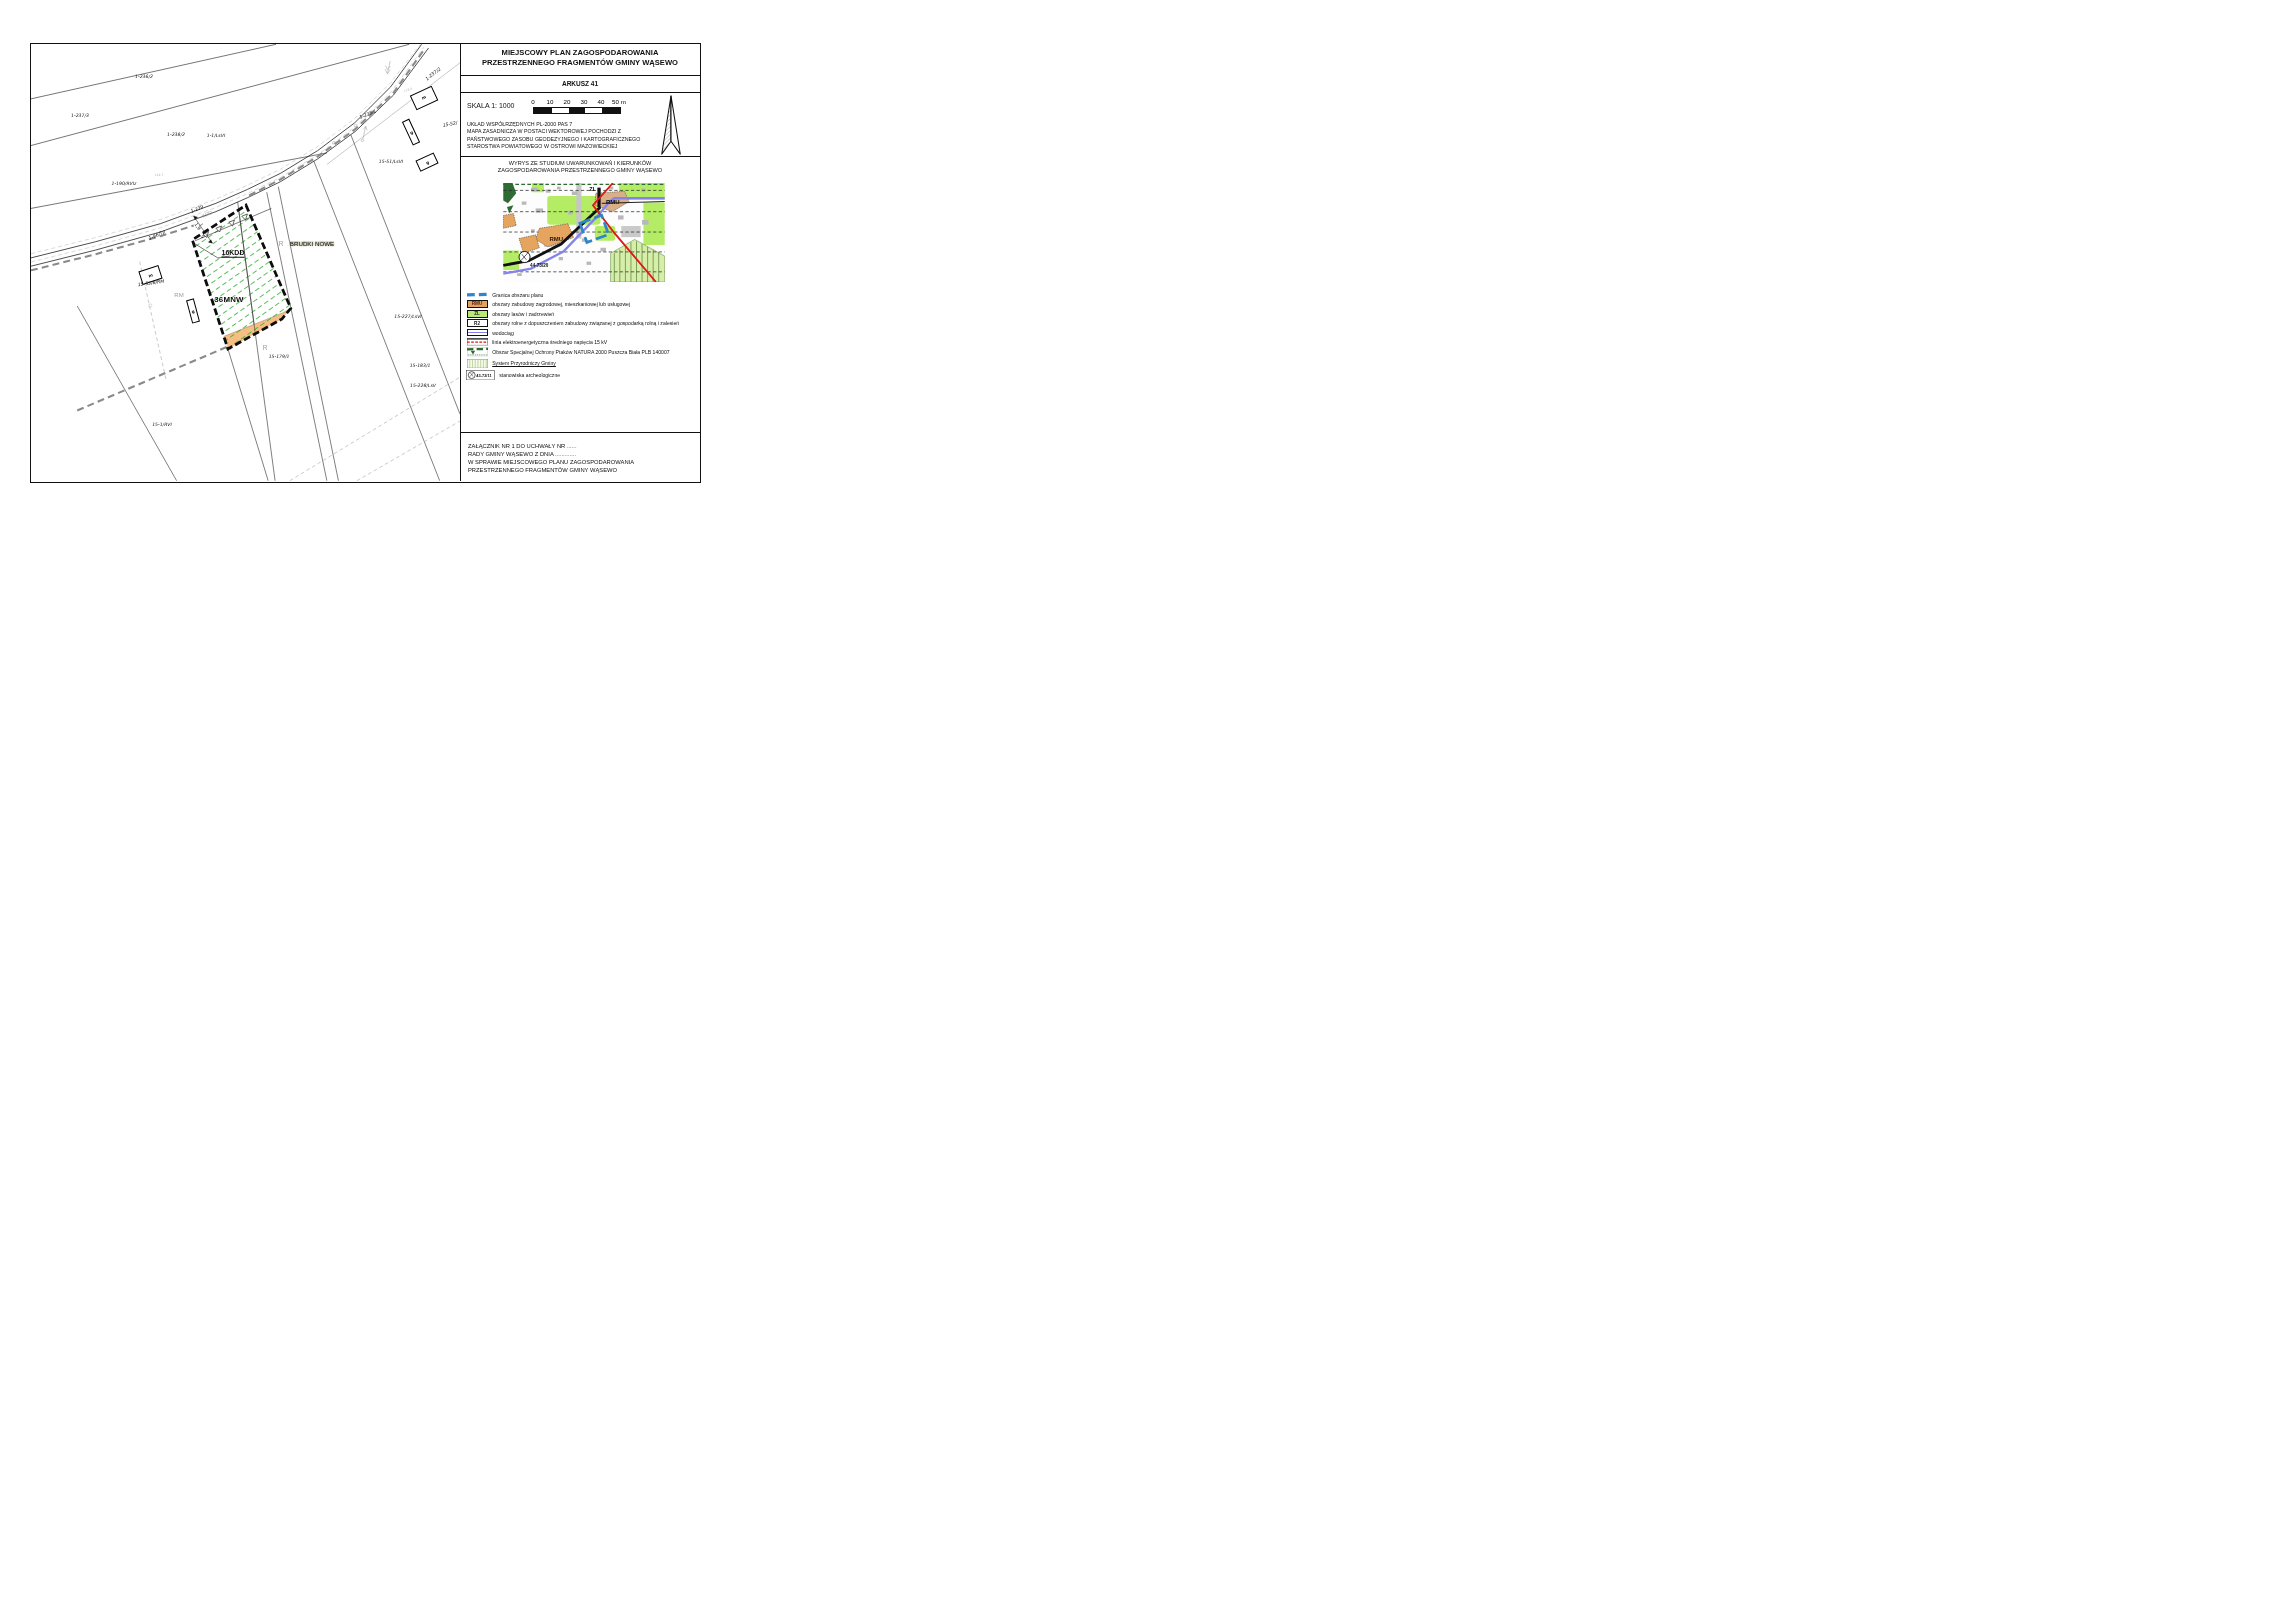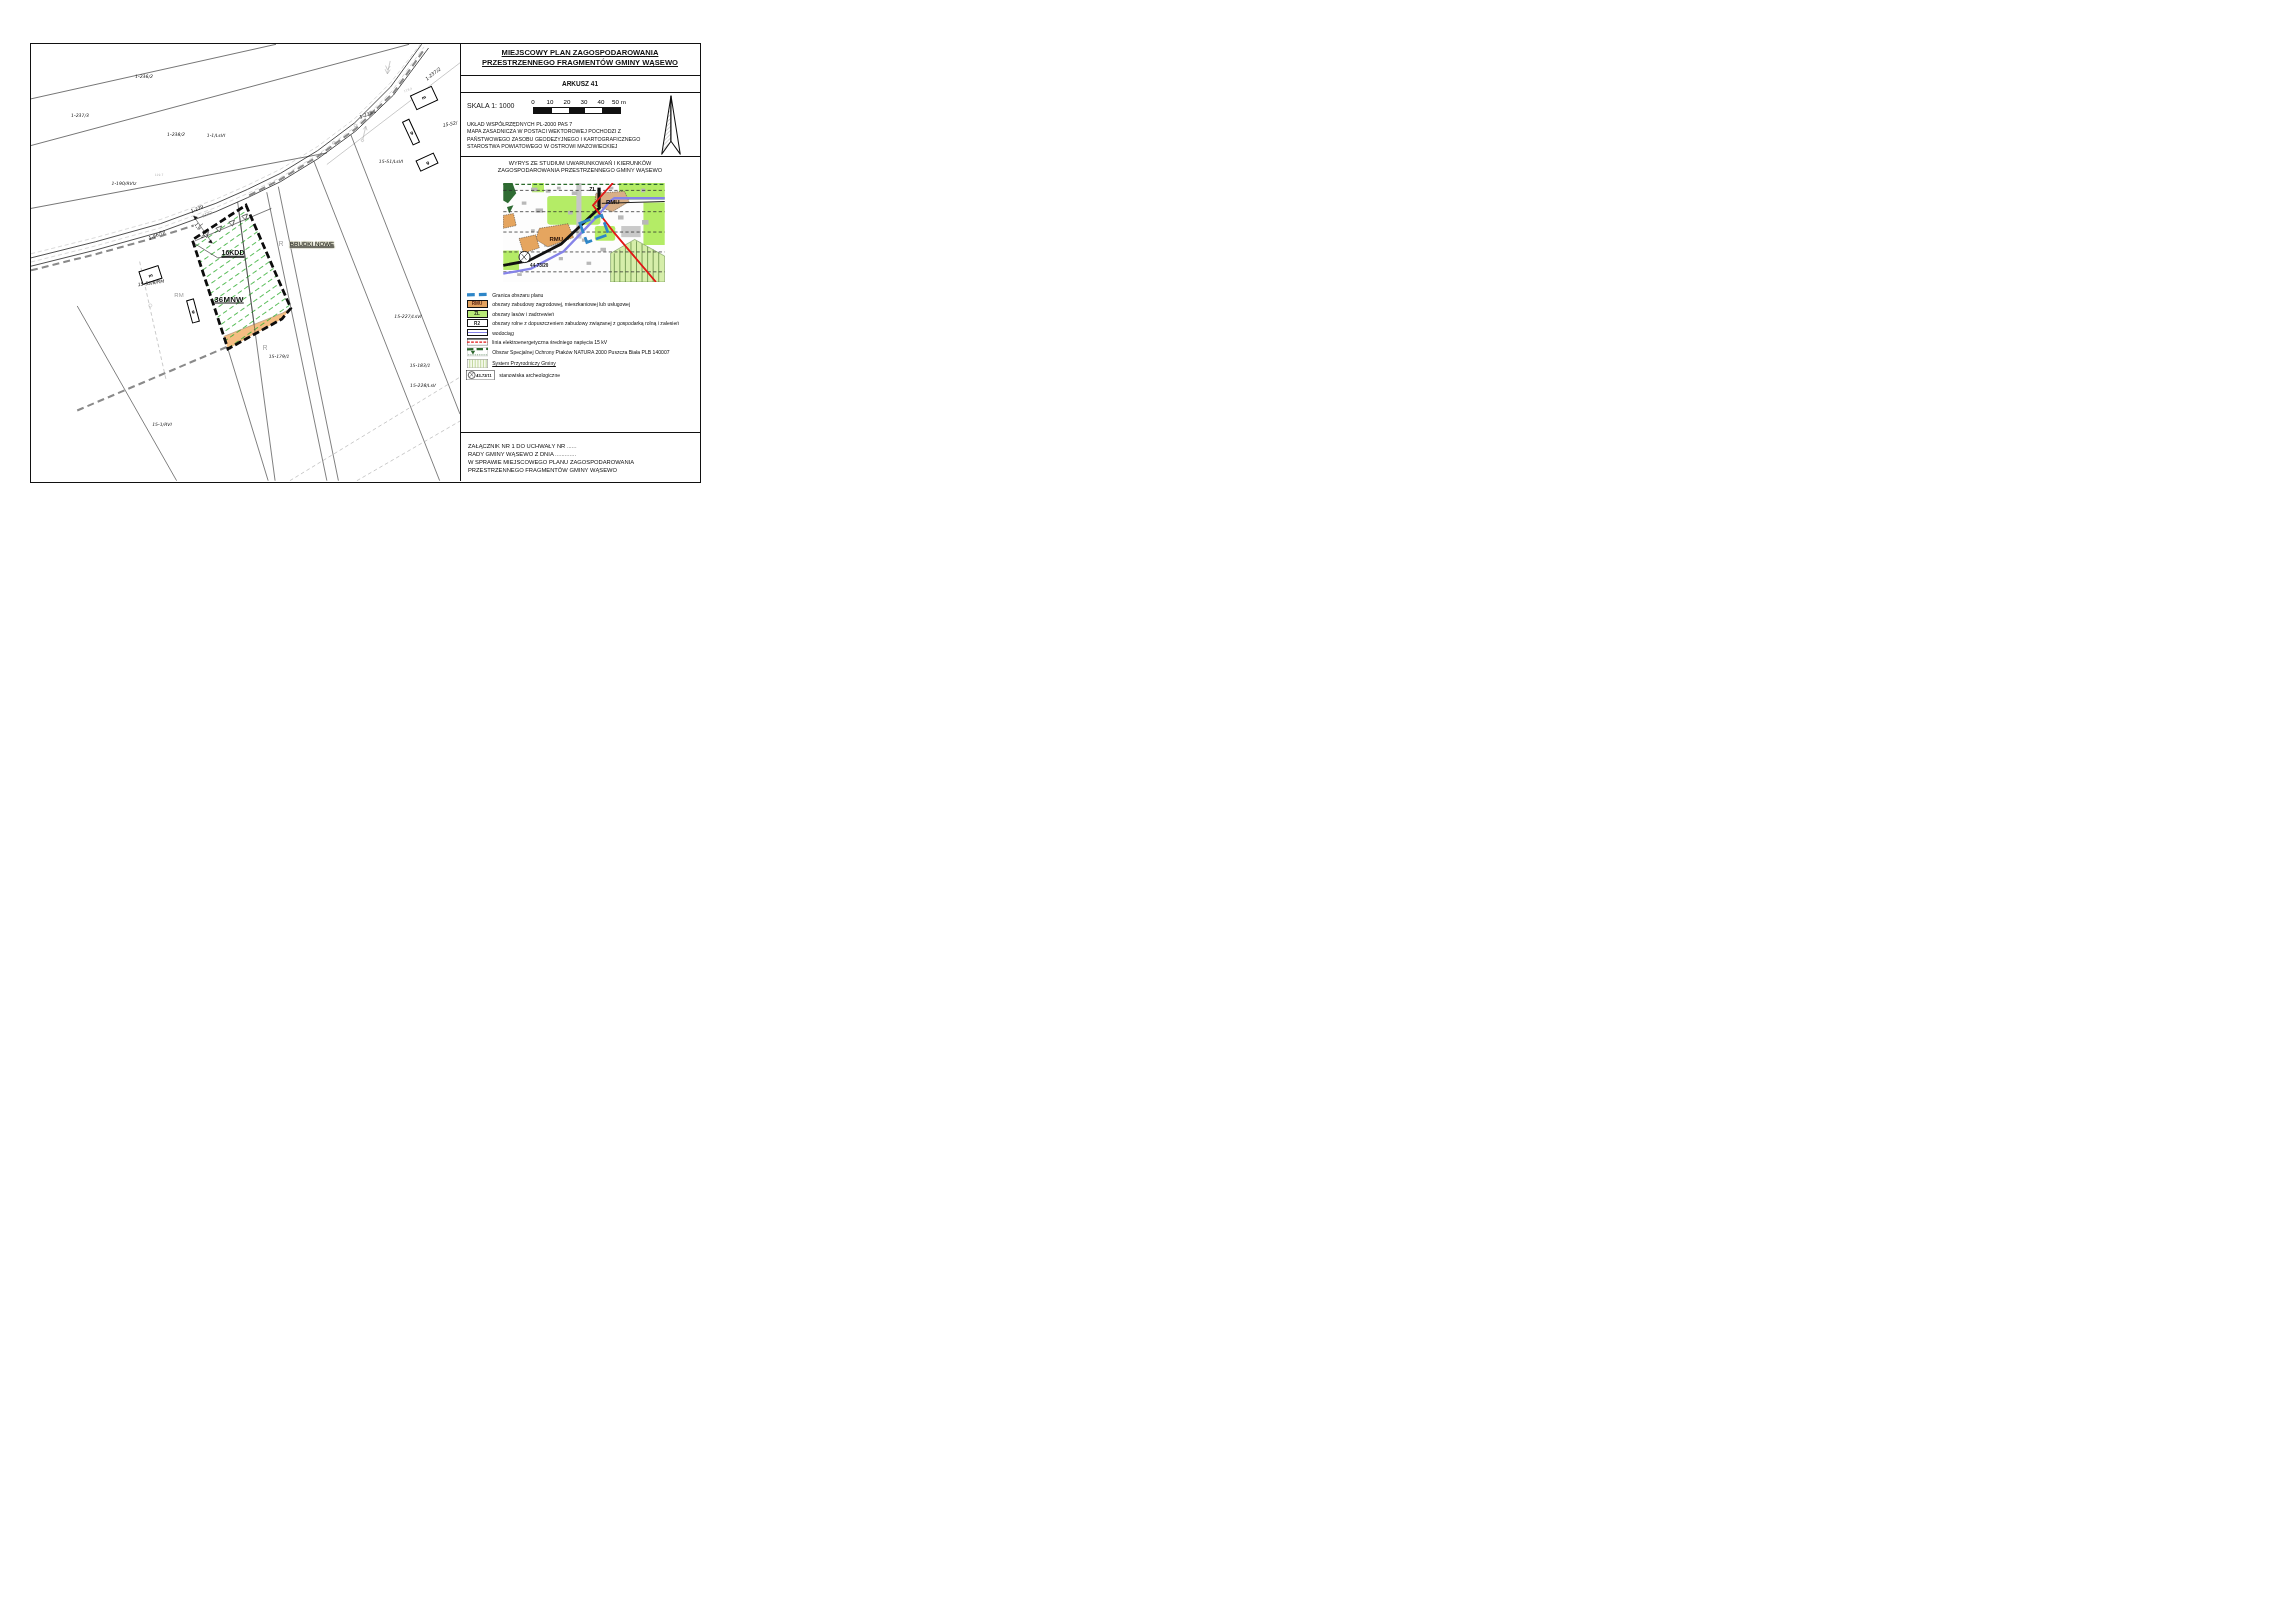--- a/index.html
+++ b/index.html
@@ -13,21 +13,21 @@
   .glbl{position:absolute;font:5.6px "Liberation Sans",sans-serif;color:#9a9a9a;white-space:nowrap;transform:translate(-50%,-50%);}
   .elbl{position:absolute;font:3px "DejaVu Sans",sans-serif;color:#b5b5b5;white-space:nowrap;transform:translate(-50%,-50%);}
   .bld{position:absolute;background:#fff;border:1.2px solid #000;box-sizing:border-box;display:flex;align-items:center;justify-content:center;font:bold 4.2px "DejaVu Sans",sans-serif;color:#111;}
   .ttl{position:absolute;left:460px;width:240px;text-align:center;font-weight:bold;color:#111;}
   .leftblk{position:absolute;color:#111;}
   #legend{position:absolute;left:466px;top:292px;width:232px;}
   .lrow{display:flex;align-items:center;gap:4.2px;margin-bottom:1.9px;}
   .lsw{width:22px;flex:0 0 22px;display:flex;align-items:center;justify-content:center;}
   .lbox{width:21px;height:7.9px;border:0.6px solid #111;box-sizing:border-box;display:flex;align-items:center;justify-content:center;font:bold 4.6px "Liberation Sans",sans-serif;color:#111;background:#fff;}
   .llab{font:5.1px "Liberation Sans",sans-serif;color:#111;white-space:nowrap;}
-  .zone{position:absolute;color:#111;white-space:nowrap;transform:translate(-50%,-50%);text-decoration:underline;}
+  .zone{position:absolute;color:#111;white-space:nowrap;transform:translate(-50%,-50%);}
   .dim{position:absolute;font:4.6px "DejaVu Sans",sans-serif;color:#111;white-space:nowrap;}
 </style>
 </head>
 <body>
 
 <div id="sheet">
   <div id="frame"></div>
 
   <div id="maparea">
     <svg width="429" height="437" viewBox="0 0 928 944">
@@ -154,21 +154,21 @@
     <div class="zone" style="left:198px;top:255px;font:600 7.9px 'Liberation Sans',sans-serif;letter-spacing:0.2px;">36MNW</div>
 
     <div class="zone" style="left:281px;top:199px;font:500 6.2px 'Liberation Sans',sans-serif;color:#111;text-shadow:0 0 0.9px #c8c8b2,0 0 1.4px #c8c8b2,0 0 1.9px #c8c8b2,0.5px 0.5px 0.9px #c8c8b2,-0.5px -0.5px 0.9px #c8c8b2,0.5px -0.5px 0.9px #c8c8b2,-0.5px 0.5px 0.9px #c8c8b2;">BRUDKI NOWE</div>
 
     <div class="dim" style="left:163px;top:180px;transform:rotate(55deg);">1,9</div>
     <div class="dim" style="left:170px;top:190px;transform:rotate(55deg);">5</div>
   </div>
 
   <div id="panel"></div>
 
-  <div class="ttl" style="top:48px;font-size:7.6px;line-height:10.2px;text-decoration:underline;">
+  <div class="ttl" style="top:48px;font-size:7.6px;line-height:10.2px;">
     <div>MIEJSCOWY PLAN ZAGOSPODAROWANIA</div>
     <div>PRZESTRZENNEGO FRAGMENTÓW GMINY WĄSEWO</div>
   </div>
   <div class="hline" style="top:75px;"></div>
   <div class="ttl" style="top:80px;font-size:6.5px;">ARKUSZ 41</div>
   <div class="hline" style="top:92px;"></div>
 
   <div class="leftblk" style="left:467px;top:102px;font-size:7px;">SKALA 1: 1000</div>
   <div style="position:absolute;left:533px;top:98px;">
     <div style="position:relative;width:106px;height:8.3px;">

